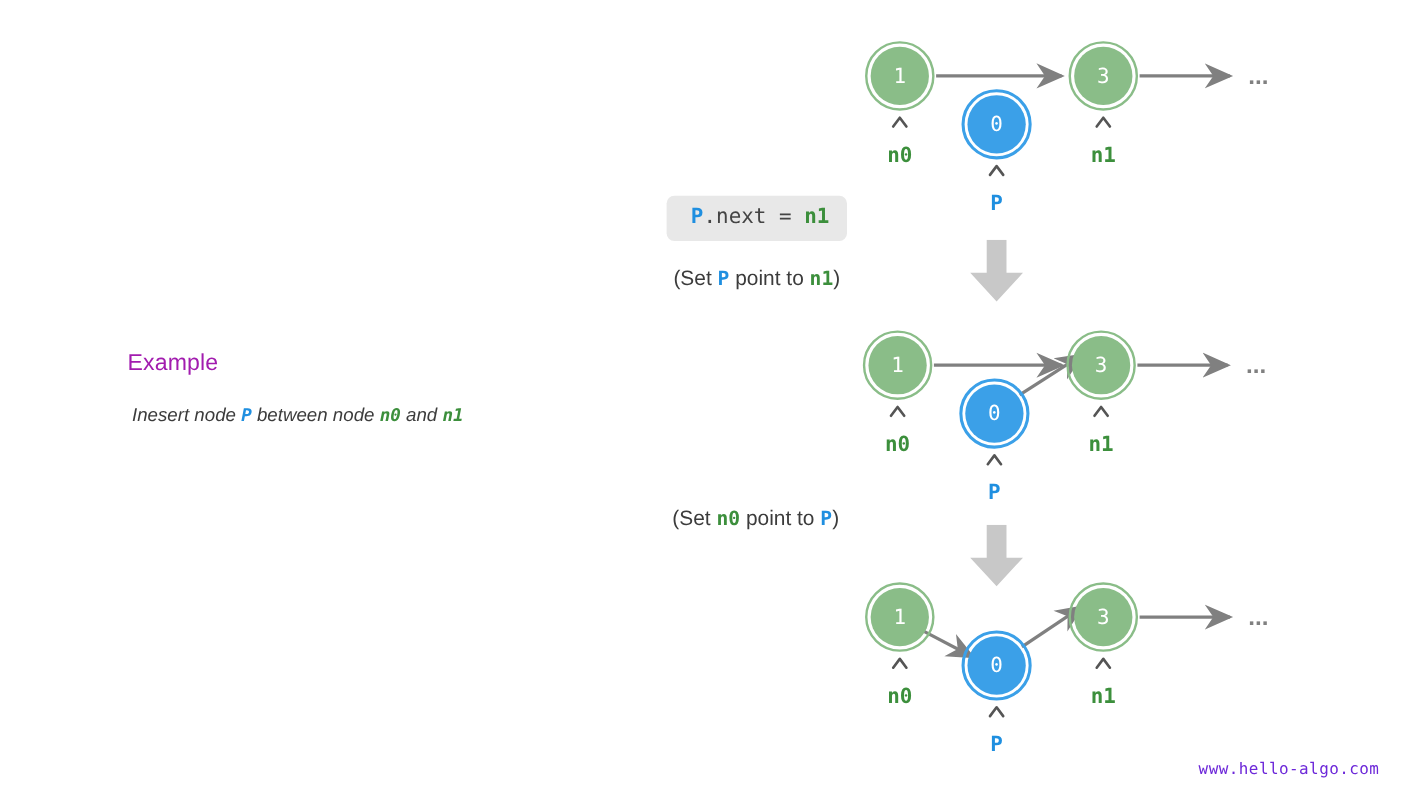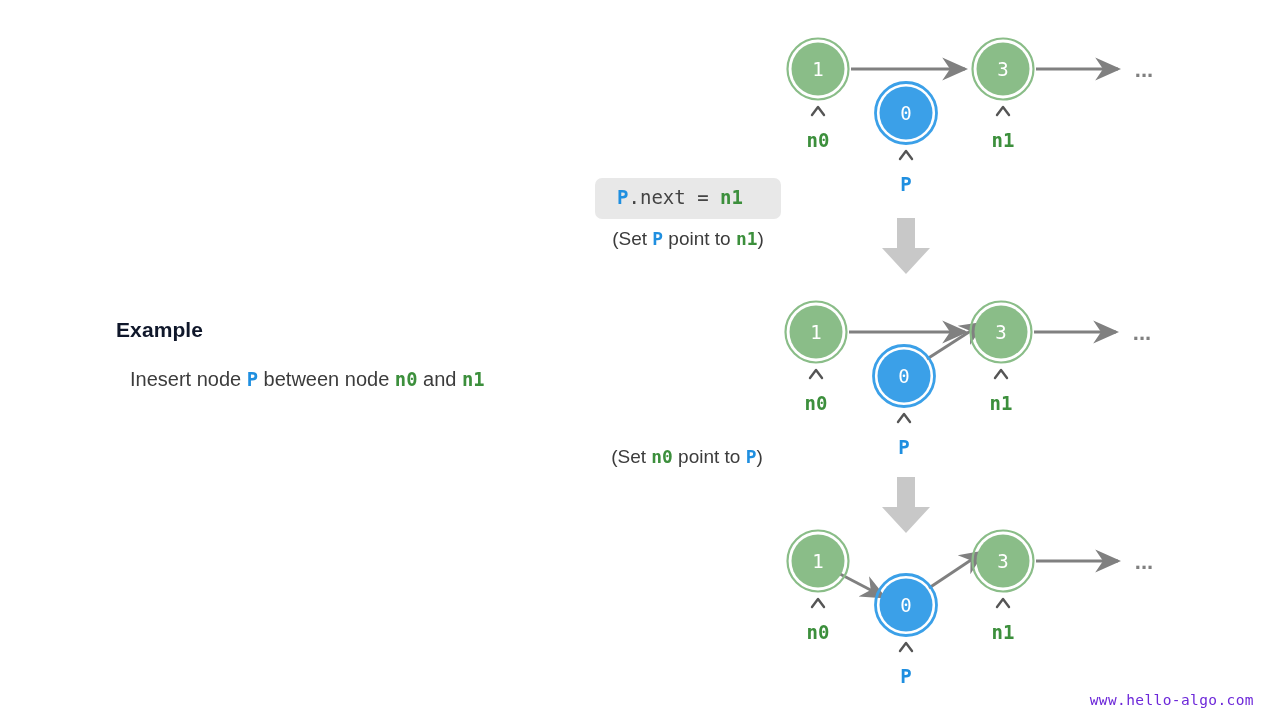--- a/index.html
+++ b/index.html
@@ -18,30 +18,31 @@
 
   
   #explanation {
     position: absolute;
     left: 116px;
     top: 318px;
     width: 450px;
   }
   #explanation .title {
     font-size: 21px;
-    font-weight: bold;
-    color: #0f172a;
+    font-weight: normal;
+    color: #a21caf;
     letter-spacing: 0.1px;
     margin: 0 0 26px 0;
   }
   #explanation .desc {
-    font-size: 20px;
+    font-size: 17px;
     color: #3c3c3c;
-    margin: 14px;
+    margin: 4px;
     white-space: nowrap;
+    font-style: italic;
   }
 
   .tok-blue {
     color: #1f8fe0;
     font-weight: bold;
     font-family: "DejaVu Sans Mono", "Liberation Mono", monospace;
     font-size: 0.94em;
   }
   .tok-green {
     color: #3c8f3c;
@@ -53,33 +54,33 @@
   
   .code-block {
     position: absolute;
     display: flex;
     flex-direction: column;
     align-items: center;
   }
   .code-box {
     background: #e8e8e8;
     border-radius: 7px;
-    padding: 9px 38px 10px 22px;
+    padding: 9px 16px 10px 22px;
     font-family: "DejaVu Sans Mono", "Liberation Mono", monospace;
     font-size: 19px;
     color: #444444;
     white-space: pre;
     line-height: 1.15;
   }
   .code-box .tok-blue,
   .code-box .tok-green {
     font-size: 1em;
   }
   .code-caption {
-    margin-top: 9px;
+    margin-top: 24px;
     font-size: 19px;
     color: #3c3c3c;
     white-space: nowrap;
   }
 
   
   .step-arrow {
     position: absolute;
   }
 

